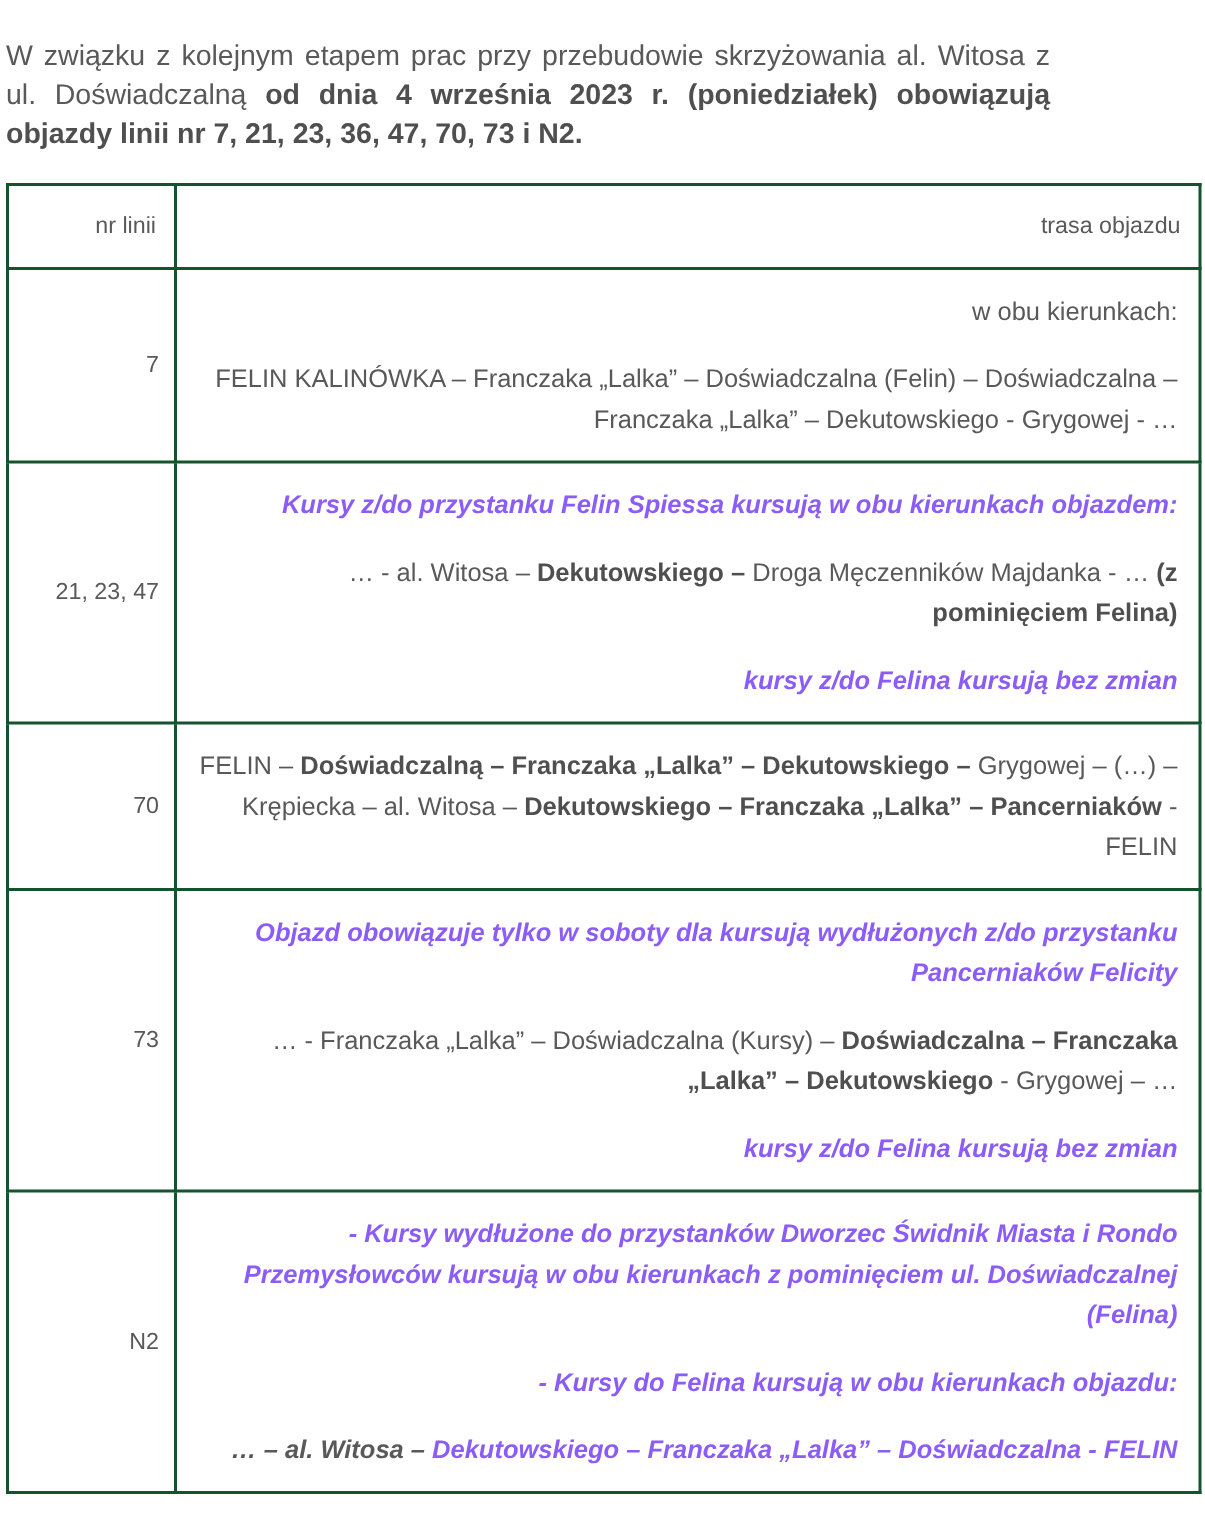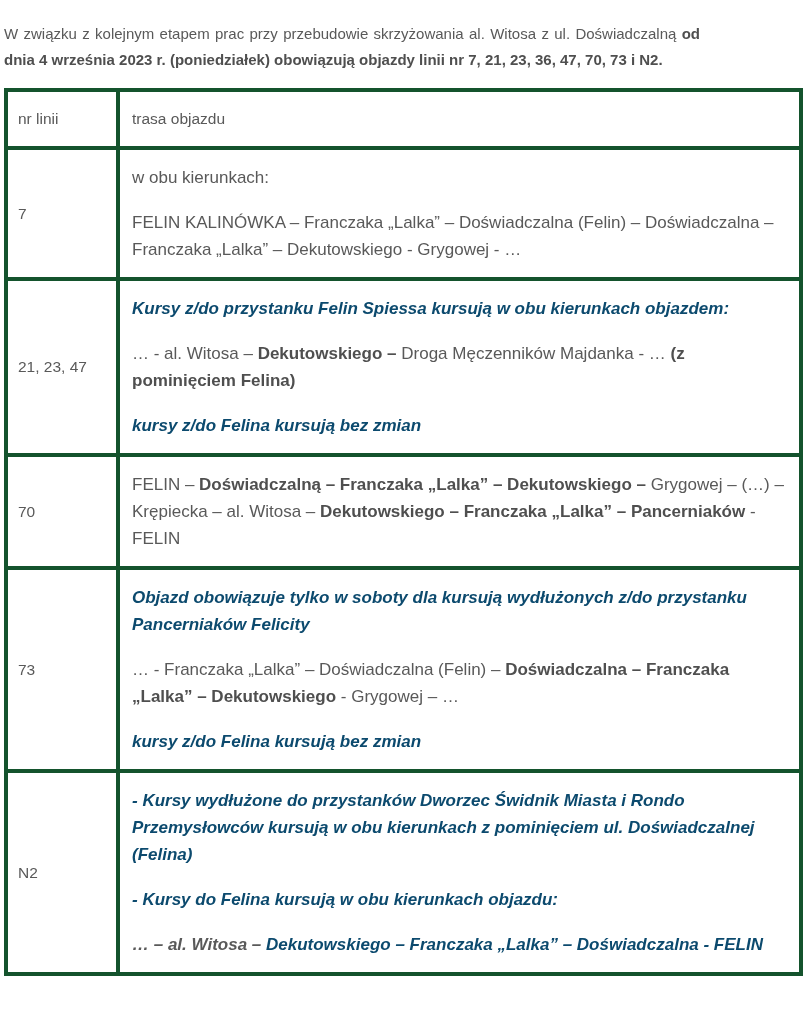--- a/index.html
+++ b/index.html
@@ -16,21 +16,21 @@
     -webkit-font-smoothing: antialiased;
   }
   .page {
     width: 803px;
     box-sizing: border-box;
     padding: 0;
   }
 
   
   .intro {
-    font-size: 15px;
+    font-size: 19px;
     line-height: 26px;
     text-align: justify;
     color: #595959;
     padding: 6px 4px 0 4px;
     box-sizing: border-box;
     width: 704px;
   }
 
   
   .tbl-wrap {
@@ -38,23 +38,23 @@
     box-sizing: border-box;
   }
   table.objazdy {
     border-collapse: collapse;
     width: 795px;
     table-layout: fixed;
     margin-top: 12px;
   }
   table.objazdy th,
   table.objazdy td {
-    border: 4px solid #14532d;
+    border: 2px solid #14532d;
     vertical-align: middle;
-    text-align: left;
+    text-align: right;
     color: #595959;
   }
   col.c-nr { width: 112px; }
   col.c-trasa { width: 683px; }
 
   th.hdr {
     font-weight: normal;
     font-size: 15.5px;
     line-height: 22px;
     padding: 16px 12px 16px 12px;
@@ -73,21 +73,21 @@
     line-height: 27px;
     padding: 14px 14px 14px 12px;
   }
   td.trasa p {
     margin: 0 0 18px 0;
   }
   td.trasa p:last-child { margin-bottom: 0; }
 
   .b  { font-weight: bold; color: #4f4f4f; }
   .i  { font-style: italic; font-weight: bold; }
-  .bi { font-weight: bold; font-style: italic; color: #0c4a6e; }
+  .bi { font-weight: bold; font-style: italic; color: #8b5cf6; }
 </style>
 </head>
 <body>
 
 <div class="page">
 
   <p class="intro"><span>W związku z kolejnym etapem prac przy przebudowie skrzyżowania al. Witosa z ul. Doświadczalną </span><span class="b">od dnia 4 września 2023 r. (poniedziałek) obowiązują objazdy linii nr 7, 21, 23, 36, 47, 70, 73 i N2.</span></p>
 
   <div class="tbl-wrap">
     <table class="objazdy">
@@ -120,21 +120,21 @@
           <tr>
             <td class="nr">70</td>
             <td class="trasa">
               <p><span>FELIN – </span><span class="b">Doświadczalną – Franczaka „Lalka” – Dekutowskiego – </span><span>Grygowej – (…) – Krępiecka – al. Witosa – </span><span class="b">Dekutowskiego – Franczaka „Lalka” – Pancerniaków</span><span> - FELIN</span></p>
             </td>
           </tr>
           <tr>
             <td class="nr">73</td>
             <td class="trasa">
               <p><span class="bi">Objazd obowiązuje tylko w soboty dla kursują wydłużonych z/do przystanku Pancerniaków Felicity</span></p>
-              <p><span>… - Franczaka „Lalka” – Doświadczalna (Felin) – </span><span class="b">Doświadczalna – Franczaka „Lalka” – Dekutowskiego</span><span> - Grygowej – …</span></p>
+              <p><span>… - Franczaka „Lalka” – Doświadczalna (Kursy) – </span><span class="b">Doświadczalna – Franczaka „Lalka” – Dekutowskiego</span><span> - Grygowej – …</span></p>
               <p><span class="bi">kursy z/do Felina kursują bez zmian</span></p>
             </td>
           </tr>
           <tr>
             <td class="nr">N2</td>
             <td class="trasa">
               <p><span class="bi">- Kursy wydłużone do przystanków Dworzec Świdnik Miasta i Rondo Przemysłowców kursują w obu kierunkach z pominięciem ul. Doświadczalnej (Felina)</span></p>
               <p><span class="bi">- Kursy do Felina kursują w obu kierunkach objazdu:</span></p>
               <p><span class="i">… – al. Witosa – </span><span class="bi">Dekutowskiego – Franczaka „Lalka” – Doświadczalna - FELIN</span></p>
             </td>

